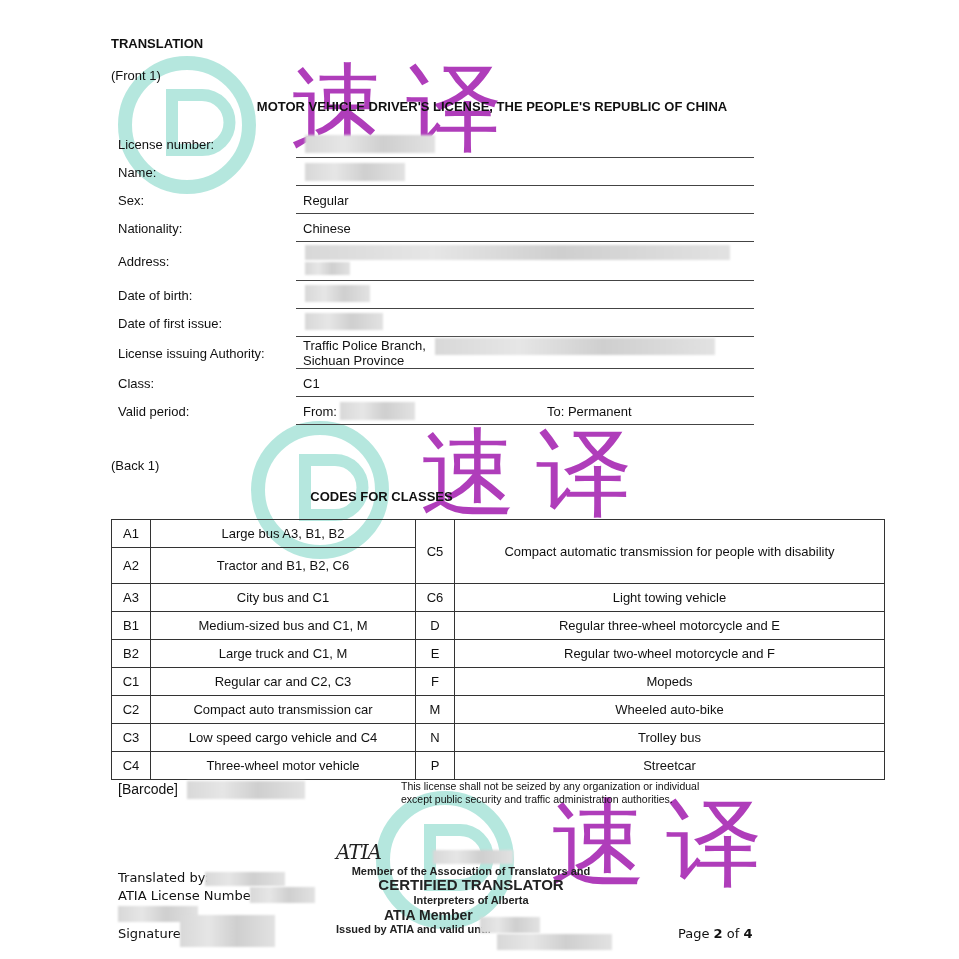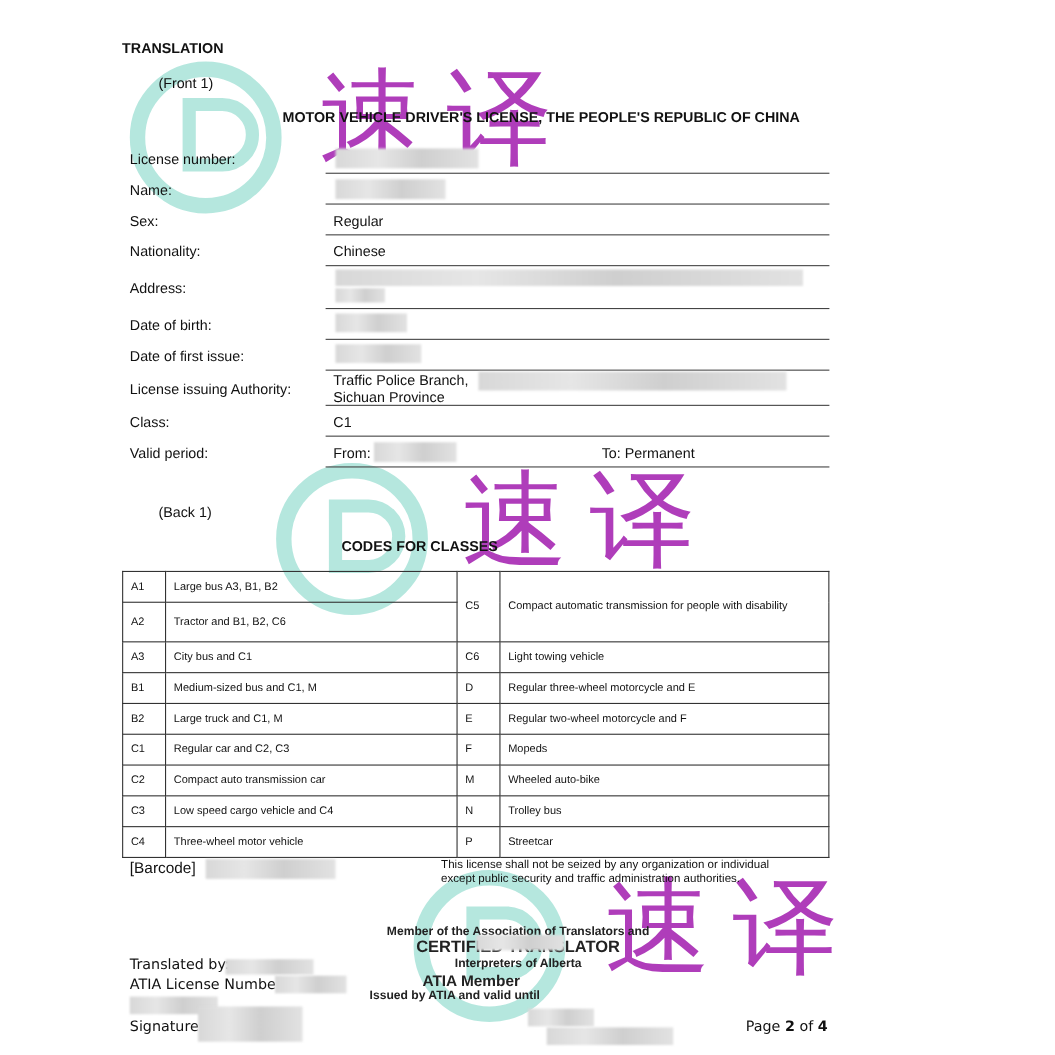--- a/index.html
+++ b/index.html
@@ -3,28 +3,28 @@
 <meta charset="utf-8">
 <style>
   html, body { margin:0; padding:0; background:#ffffff; }
   body { width:959px; height:959px; position:relative; overflow:hidden;
          font-family:"Liberation Sans", sans-serif; color:#111; }
   .abs { position:absolute; }
   .wm { position:absolute; pointer-events:none; z-index:0; }
   .wm-text { color:#a21caf; font-size:96px; font-family:Liberation Sans, sans-serif; letter-spacing:20px; line-height:1; opacity:0.85; }
   .content { position:absolute; inset:0; z-index:1; }
   .h-trans { left:111px; top:36px; font-size:13px; font-weight:bold; }
-  .sub { font-size:13px;margin-left:33px; }
+  .sub { font-size:13px; }
   .title { left:0; width:959px; text-align:center; top:99px; font-size:13px; font-weight:bold; padding-left:25px; box-sizing:border-box; }
   .form-row { position:absolute; left:118px; width:636px; font-size:13px; }
   .form-row .lbl { position:absolute; left:0; }
   .form-row .val { position:absolute; left:185px; }
   .rule { position:absolute; left:296px; width:458px; height:1px; background:#444; }
   .blur { position:absolute; background:linear-gradient(90deg,#d8d8d8,#e6e6e6 30%,#cfcfcf 60%,#e2e2e2); filter:blur(1px); }
-  table.codes { position:absolute; left:111px; top:519px; width:643px; border-collapse:collapse; font-size:10px; }
+  table.codes { position:absolute; left:111px; top:519px; width:774px; border-collapse:collapse; font-size:13px;text-align:center; }
   table.codes td { border:1px solid #333; padding:0 7px; height:27px; vertical-align:middle; }
   table.codes td.code { width:24px; }
   .small { font-size:10.5px; line-height:13px; }
   .atia-logo { font-family:"DejaVu Serif", serif; font-size:20px; letter-spacing:-1px; font-style:italic; }
   .stamp { text-align:center; color:#222; }
 </style>
 </head>
 <body>
 
 <div class="wm" style="left:112px;top:55px;">
@@ -191,20 +191,21 @@
 
   <div class="abs" style="left:118px;top:870px;font-size:13px;font-family:'DejaVu Sans',sans-serif;">Translated by:</div>
   <div class="blur" style="left:205px;top:872px;width:80px;height:14px;"></div>
   <div class="abs" style="left:118px;top:888px;font-size:13px;font-family:'DejaVu Sans',sans-serif;">ATIA License Number</div>
   <div class="blur" style="left:250px;top:887px;width:65px;height:16px;"></div>
   <div class="blur" style="left:118px;top:906px;width:80px;height:16px;"></div>
   <div class="abs" style="left:118px;top:926px;font-size:13px;font-family:'DejaVu Sans',sans-serif;">Signature:</div>
   <div class="blur" style="left:180px;top:915px;width:95px;height:32px;"></div>
 
   <div class="abs stamp" style="left:336px;top:840px;width:270px;">
+    <div class="atia-logo" style="text-align:left;">ATIA</div>
     <div style="font-size:11px;font-weight:bold;line-height:14px;">Member of the Association of Translators and</div>
     <div style="font-size:15px;font-weight:bold;margin-top:-2px;">CERTIFIED TRANSLATOR</div>
     <div style="font-size:11px;font-weight:bold;line-height:14px;">Interpreters of Alberta</div>
     <div style="font-size:14px;font-weight:bold;text-align:left;padding-left:48px;">ATIA Member</div>
     <div style="font-size:11px;font-weight:bold;text-align:left;">Issued by ATIA and valid until</div>
   </div>
   <div class="blur" style="left:433px;top:850px;width:80px;height:14px;"></div>
   <div class="blur" style="left:480px;top:917px;width:60px;height:16px;"></div>
   <div class="blur" style="left:497px;top:934px;width:115px;height:16px;"></div>
 

